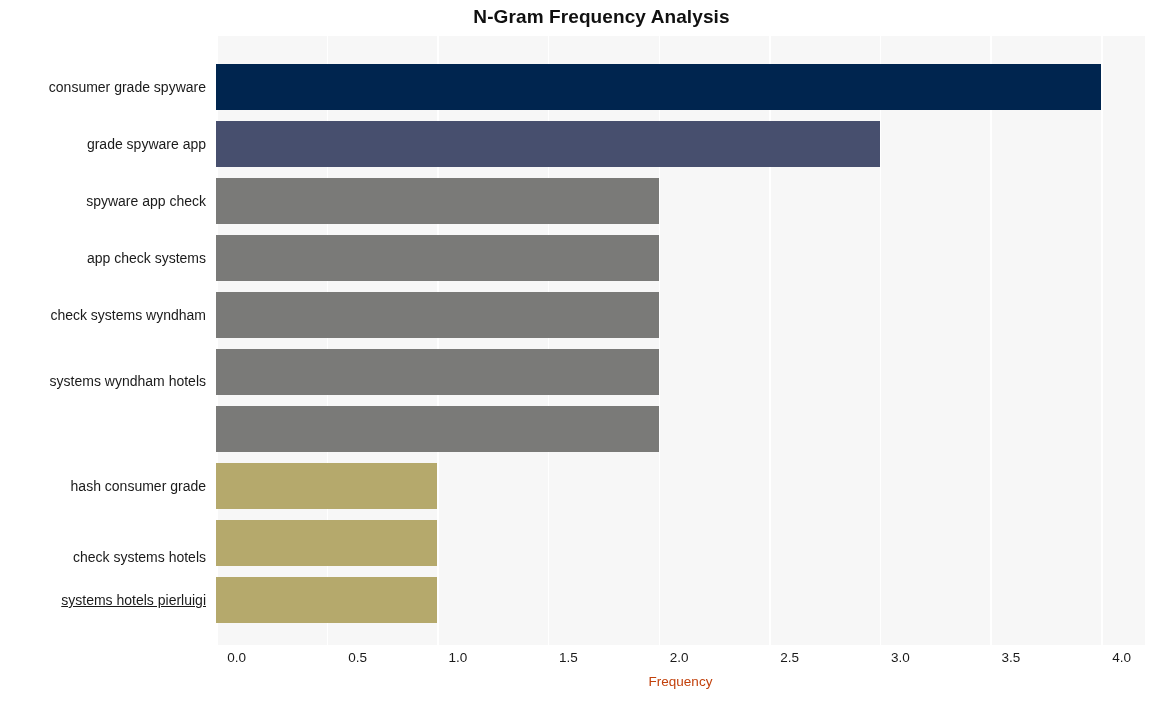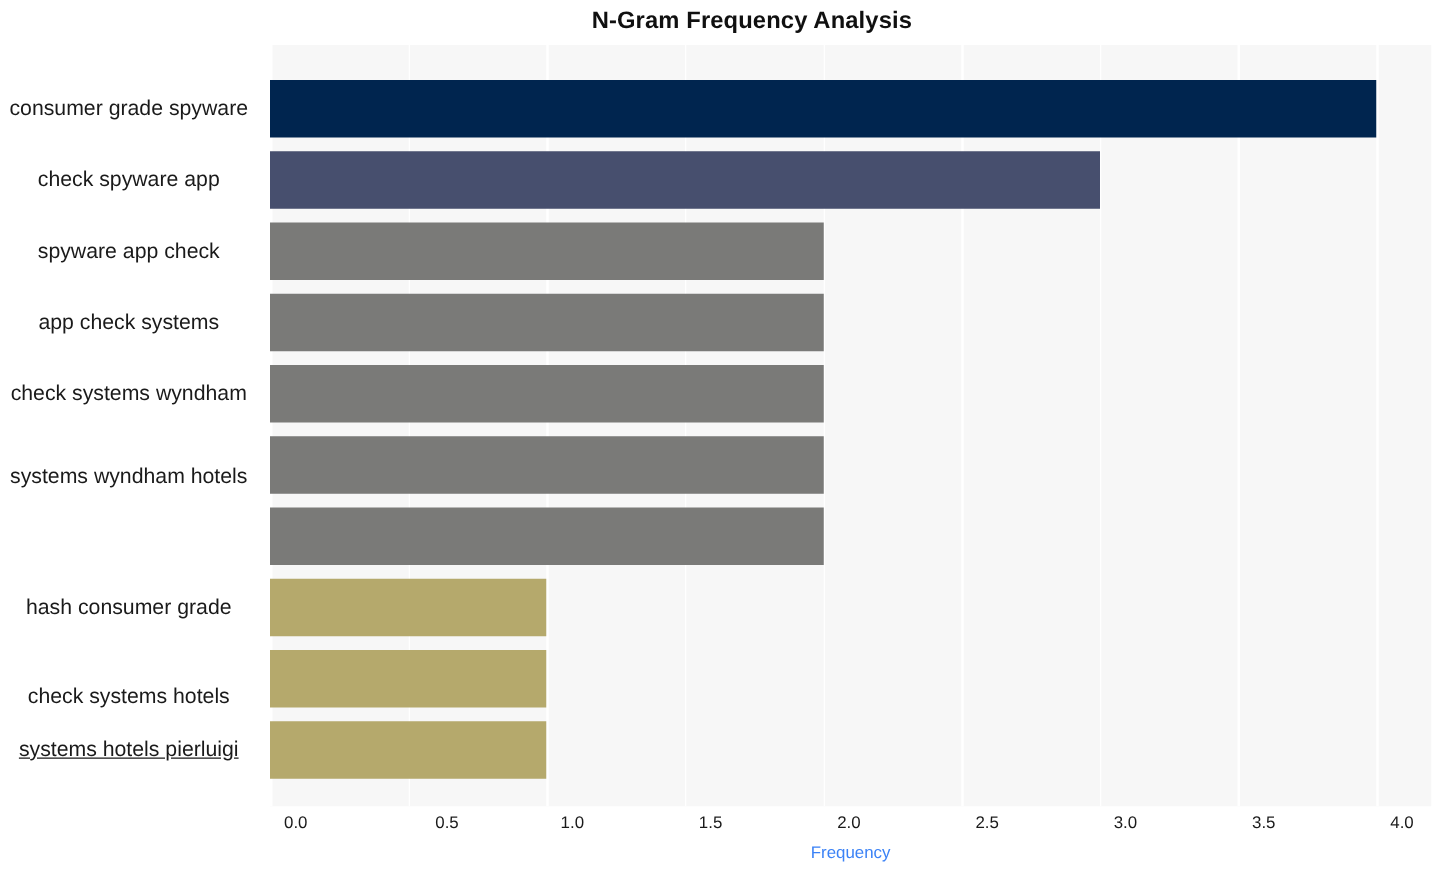--- a/index.html
+++ b/index.html
@@ -70,22 +70,22 @@
     position: absolute;
     left: 0;
     top: 36px;
     width: 206px;
     height: 609px;
   }
   .ytick-label {
     position: absolute;
     right: 0;
     width: 206px;
-    text-align: center;
-    font-size: 17px;
+    text-align: right;
+    font-size: 14px;
     color: #1a1a1a;
     line-height: 16px;
     transform: translateY(-8px);
   }
   
   #xtick-layer {
     position: absolute;
     left: 216px;
     top: 650px;
     width: 929px;
@@ -100,21 +100,21 @@
     font-size: 13.5px;
     color: #1a1a1a;
   }
   #xaxis-label {
     position: absolute;
     left: 216px;
     top: 674px;
     width: 929px;
     text-align: center;
     font-size: 13.5px;
-    color: #3b82f6;
+    color: #c2410c;
   }
 </style>
 </head>
 <body>
 
 <div id="figure">
 
   <div id="chart-title">N-Gram Frequency Analysis</div>
 
   <div id="plot-area">
@@ -138,21 +138,21 @@
         <div class="bar" title="systems wyndham hotels: 2" style="top: 313px; width: 442.5px; background: rgb(122, 122, 120);"></div>
         <div class="bar" title="daigle discover commercial: 2" style="top: 370px; width: 442.5px; background: rgb(122, 122, 120);"></div>
         <div class="bar" title="hash consumer grade: 1" style="top: 427px; width: 221.25px; background: rgb(181, 169, 108);"></div>
         <div class="bar" title="check systems hotels: 1" style="top: 484px; width: 221.25px; background: rgb(181, 169, 108);"></div>
         <div class="bar" title="systems hotels pierluigi: 1" style="top: 541px; width: 221.25px; background: rgb(181, 169, 108);"></div>
       </div>
   </div>
 
   <div id="ytick-layer">
       <div class="ytick-label" style="top: 51px;">consumer grade spyware</div>
-      <div class="ytick-label" style="top: 108px;">check spyware app</div>
+      <div class="ytick-label" style="top: 108px;">grade spyware app</div>
       <div class="ytick-label" style="top: 165px;">spyware app check</div>
       <div class="ytick-label" style="top: 222px;">app check systems</div>
       <div class="ytick-label" style="top: 279px;">check systems wyndham</div>
       <div class="ytick-label" style="top: 345px;">systems wyndham hotels</div>
       <div class="ytick-label" style="top: 450px;">hash consumer grade</div>
       <div class="ytick-label" style="top: 521px; padding-left: 32px;">check systems hotels</div>
       <div class="ytick-label" style="top: 564px; text-decoration: underline;">systems hotels pierluigi</div>
     </div>
 
   <div id="xtick-layer">

